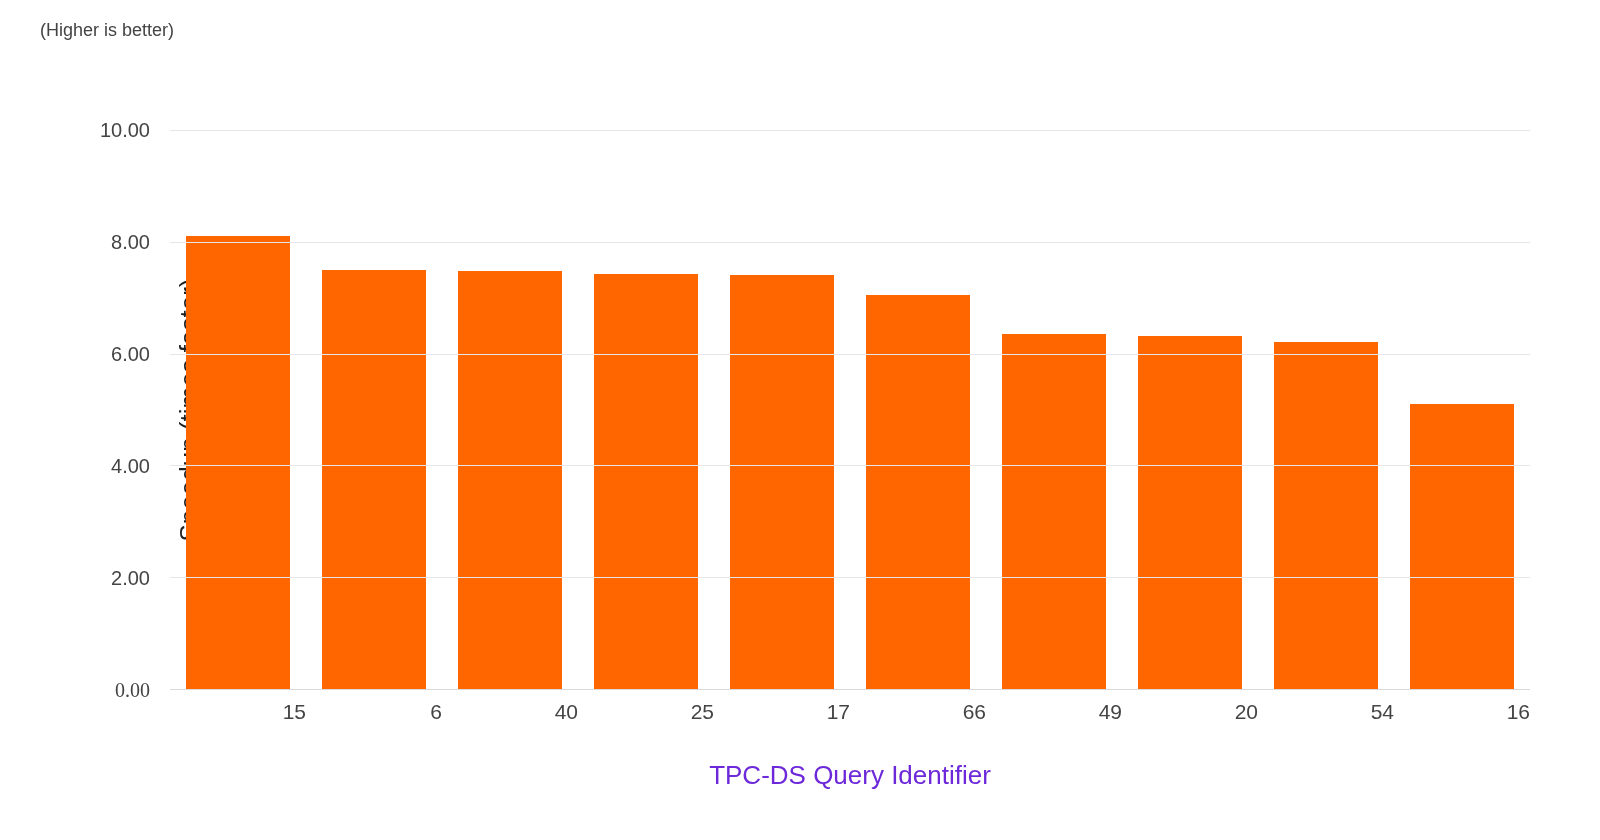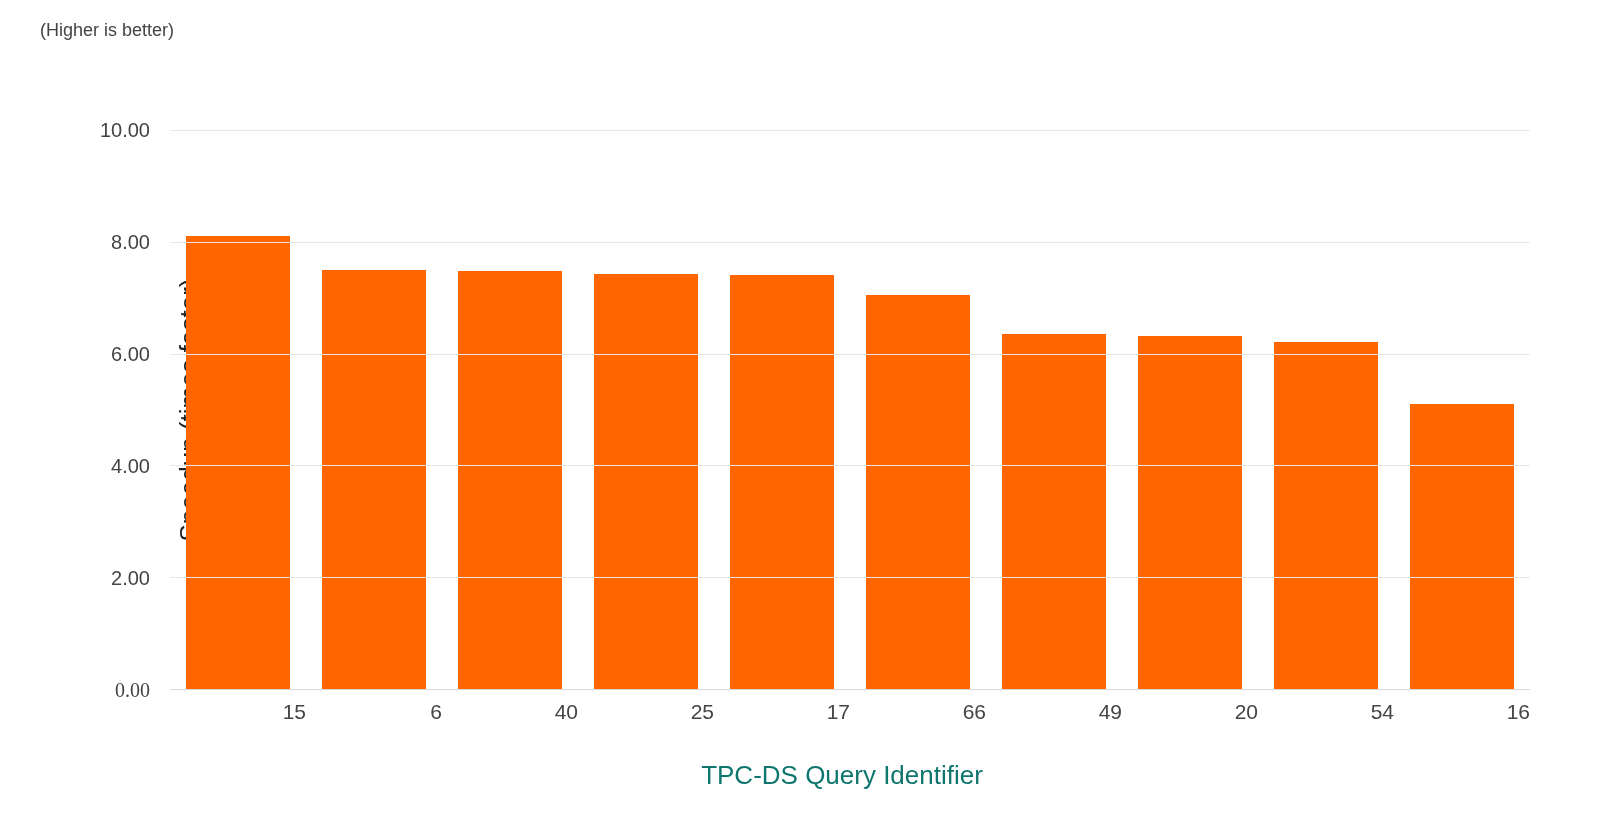--- a/index.html
+++ b/index.html
@@ -86,25 +86,25 @@
     position: absolute;
     left: 18px; top: 390px;
     transform: translateY(-50%) rotate(-90deg);
     transform-origin: center;
     font-size: 26px;
     color: #222;
     white-space: nowrap;
   }
   .xlabel {
     position: absolute;
-    left: 122px; top: 740px;
+    left: 130px; top: 740px;
     width: 1360px;
     text-align: center;
     font-size: 26px;
-    color: #0f766e;
+    color: #6d28d9;
   }
 </style>
 </head>
 <body>
 
 <div class="chart-wrap">
   <div class="subtitle">(Higher is better)</div>
 
   <div class="ylabel">Speedup (times faster)</div>
 

